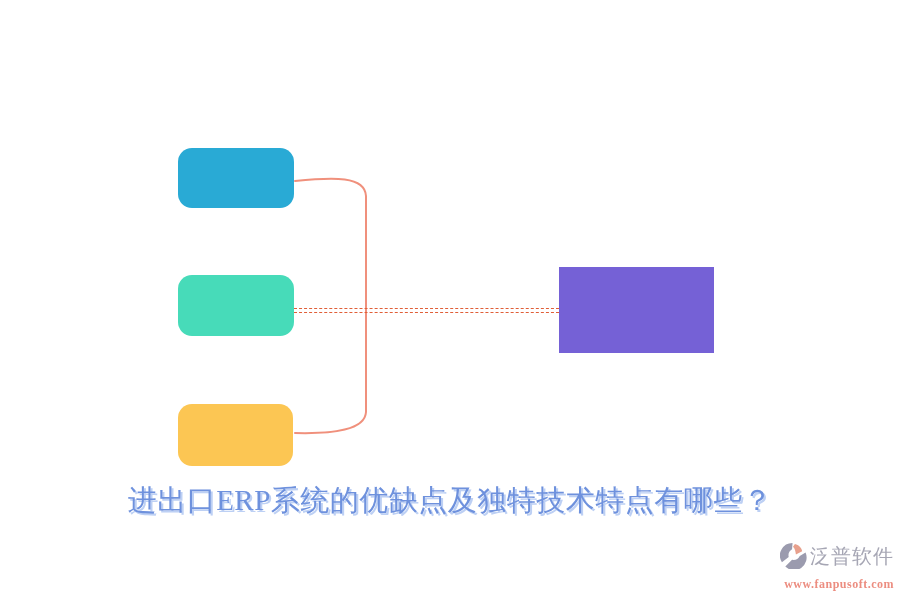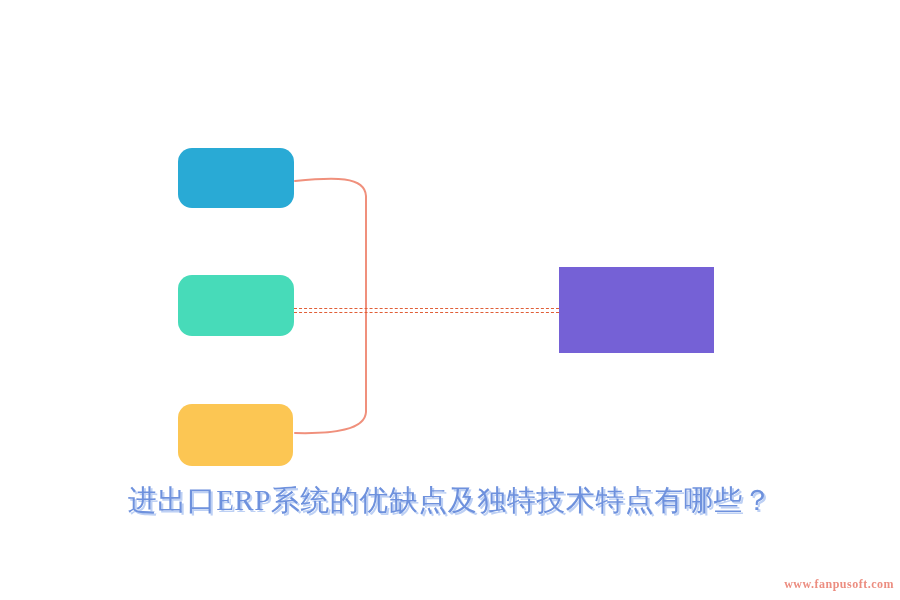--- a/index.html
+++ b/index.html
@@ -107,16 +107,24 @@
 
   <svg class="bracket-svg" viewBox="0 0 76 266" preserveAspectRatio="none">
     <path d="M 1 9 C 40 5, 71 4, 72 24 L 72 240 C 71 258, 40 262, 1 261" style="stroke: rgb(240, 144, 124);"></path>
   </svg>
 
   <div class="dashline" style="border-color: rgb(224, 95, 56);"></div>
 
   <div class="page-title" style="color: rgb(110, 145, 221);">进出口ERP系统的优缺点及独特技术特点有哪些？</div>
 
   <div class="brand-footer">
+    <div class="brand-row">
+      <svg class="brand-logo" viewBox="0 0 28 28">
+        <path d="M13 1 A 13 13 0 0 0 2 21 L 9 15.5 A 7.5 7.5 0 0 1 12.5 7.5 Z" fill="#9b9bae"></path>
+        <path d="M15.5 2 C 19.5 3 22.5 6 23 9.5 L 16.5 13 C 16.2 10 15.5 6.5 13.5 4.8 Z" fill="#e8a08c"></path>
+        <path d="M26.5 11 A 13 13 0 0 1 5.5 25.5 L 12.5 18.5 A 7.5 7.5 0 0 0 20.5 14.5 Z" fill="#9b9bae"></path>
+      </svg>
+      <span class="brand-name" style="color: rgb(166, 166, 180);">泛普软件</span>
+    </div>
     <div class="brand-url" style="color: rgb(236, 141, 128); margin-top: 8px;">www.fanpusoft.com</div>
   </div>
 
 </div>
 
 </body></html>

